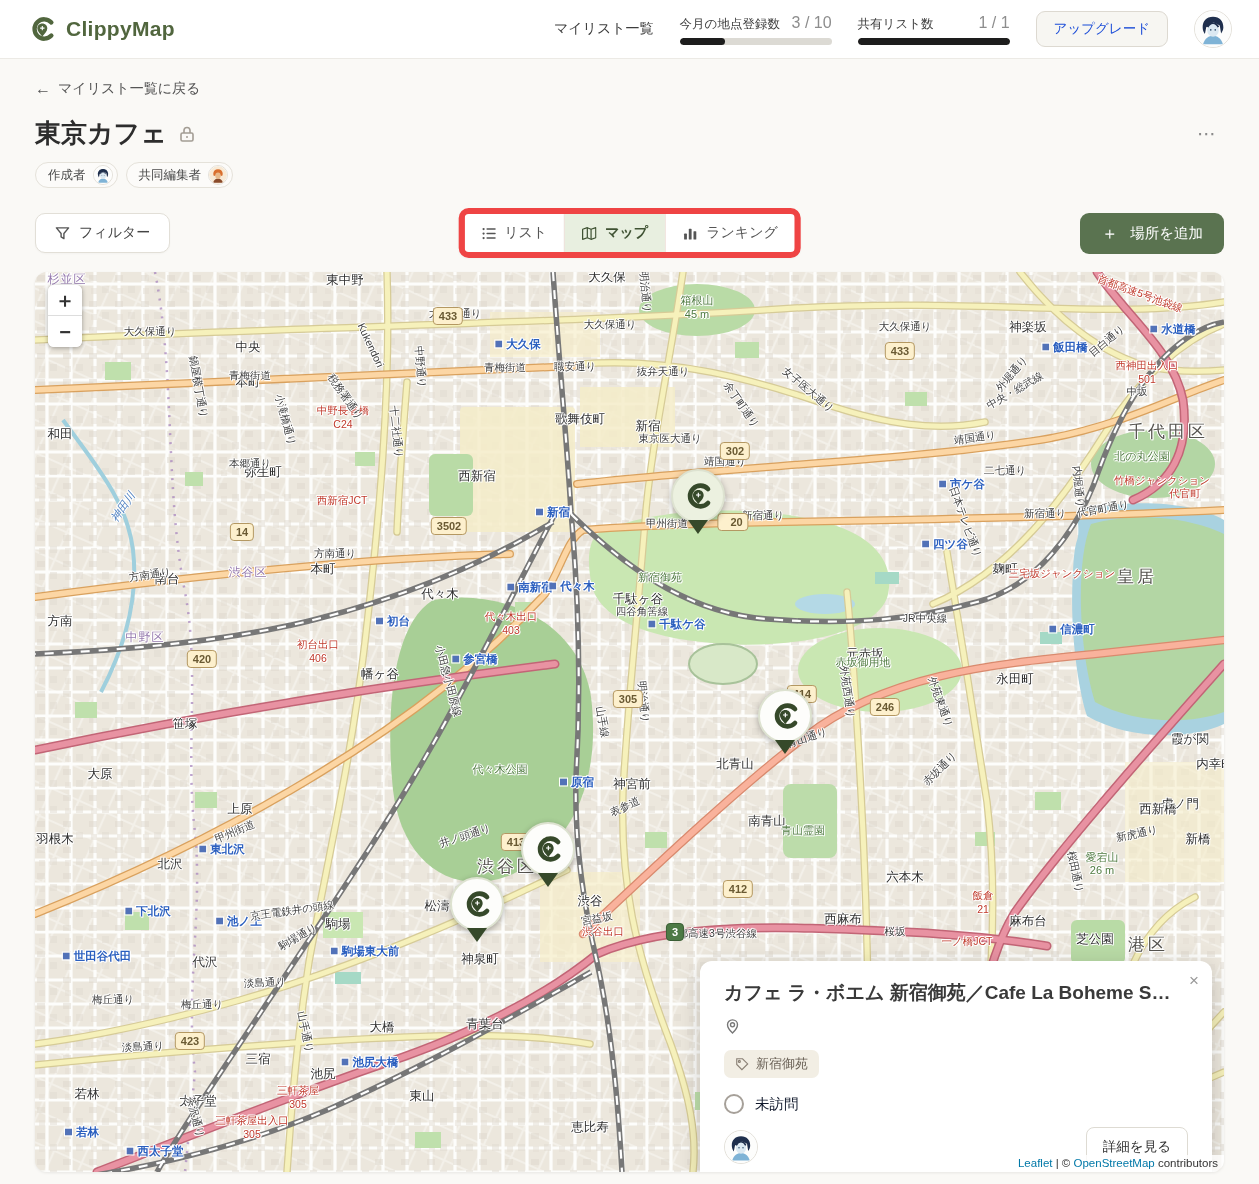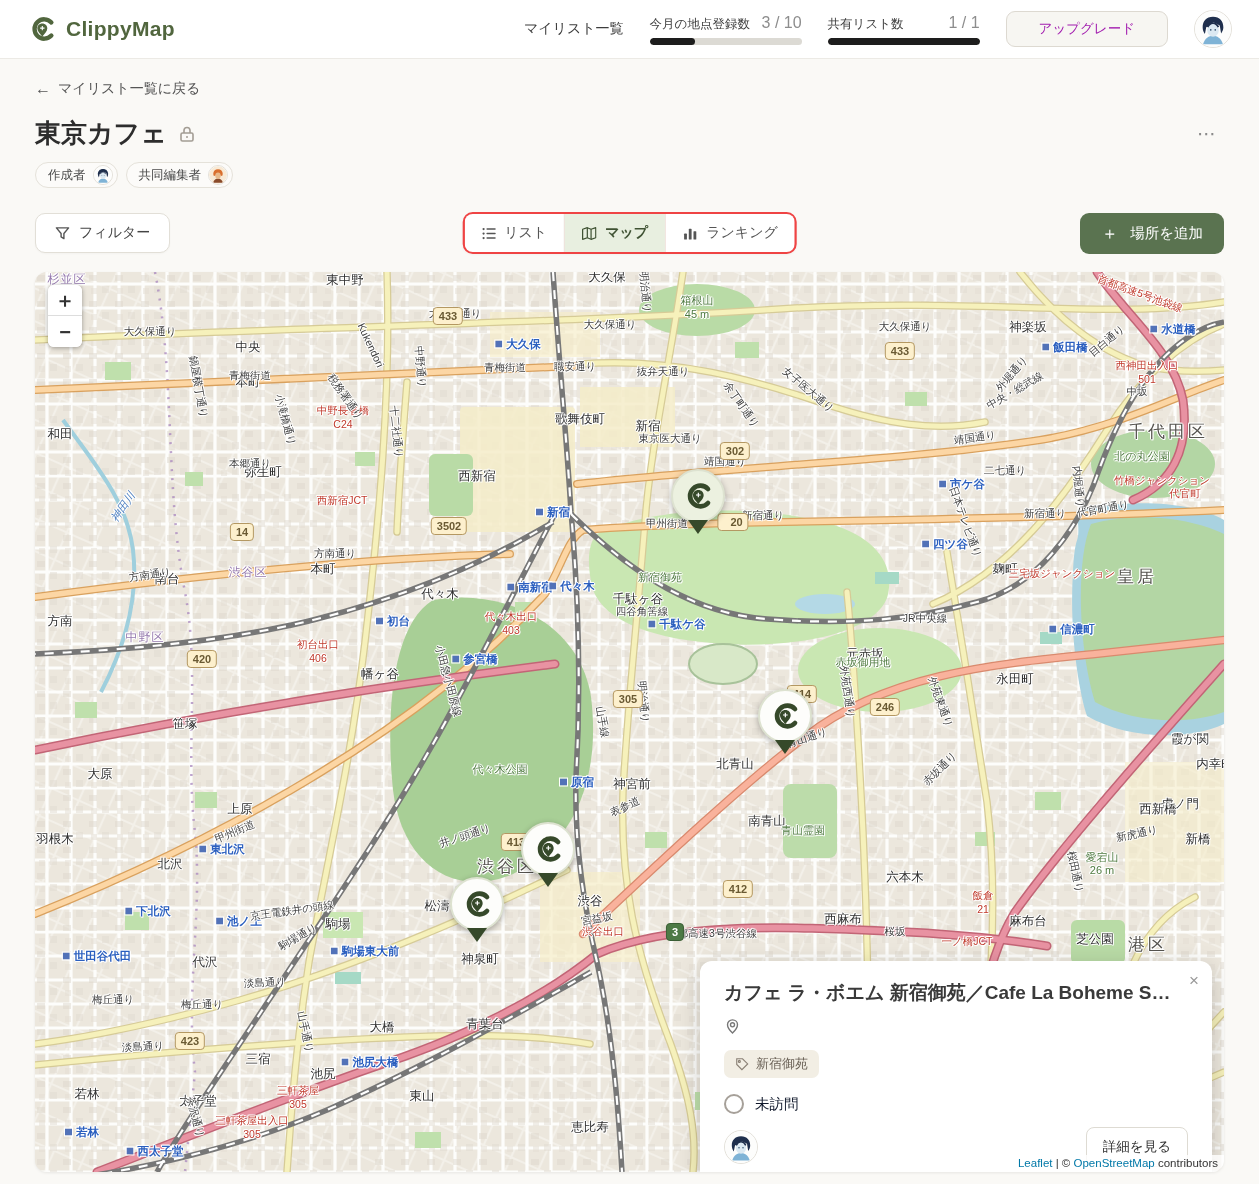--- a/index.html
+++ b/index.html
@@ -13,41 +13,41 @@
   .logo svg{width:30px;height:30px;color:var(--brand);}
   .logo-text{font-size:21px;font-weight:bold;color:var(--brand);letter-spacing:.3px;}
   .hright{margin-left:auto;display:flex;align-items:center;gap:26px;}
   .nav-link{font-size:14px;color:#3d3d3d;cursor:pointer;}
   .quota{width:152px;}
   .quota .qrow{display:flex;justify-content:space-between;align-items:baseline;}
   .quota .qlabel{font-size:12.5px;color:#3d3d3d;}
   .quota .qval{font-size:16px;color:#8d8d8d;margin-left:8px;}
   .bar{margin-top:5px;height:7px;border-radius:4px;background:#dcdad4;overflow:hidden;}
   .bar-fill{height:100%;border-radius:4px;background:var(--progress);}
-  .upgrade{padding:8px 32px;border:1px solid #ddd9d1;border-radius:9px;background:#f7f6f2;font-size:13.5px;color:#a21caf;cursor:pointer;}
+  .upgrade{padding:8px 17px;border:1px solid #ddd9d1;border-radius:9px;background:#f7f6f2;font-size:13.5px;color:#1d4ed8;cursor:pointer;}
   .avatar{border-radius:50%;overflow:hidden;background:#fff;border:1px solid #e4e1da;flex:none;}
   .av-38{width:38px;height:38px;} .av-20{width:20px;height:20px;} .av-34{width:34px;height:34px;}
   .avatar svg{display:block;width:100%;height:100%;}
 
   
   main{width:1189px;margin:0 auto;}
   .backrow{margin-top:21px;display:flex;align-items:center;gap:7px;font-size:14px;color:#555;cursor:pointer;}
   .back-arrow{font-size:16px;color:#555;}
   .titlerow{margin-top:18px;display:flex;align-items:center;gap:10px;}
   h1{margin:0;font-size:26px;font-weight:bold;color:#2d2d2d;}
   .lock{width:20px;height:20px;}
   .menu-dots{margin-left:auto;color:#8a8a8a;font-size:19px;letter-spacing:2px;cursor:pointer;padding:0 6px;}
   .subtitle{margin-top:7px;font-size:14px;color:#8c8880;}
   .badges{margin-top:11px;display:flex;gap:8px;}
   .pill{display:inline-flex;align-items:center;gap:7px;padding:2px 4px 2px 12px;border:1px solid #e5e2da;border-radius:999px;background:#fcfbf9;font-size:12.5px;color:#4a4a4a;height:26px;}
 
   
   .toolbar{margin-top:24px;display:flex;align-items:center;position:relative;height:42px;}
   .filter-btn{display:inline-flex;align-items:center;gap:9px;padding:10px 19px;background:#fff;border:1px solid #e2dfd7;border-radius:10px;font-size:14px;color:#444;cursor:pointer;box-shadow:0 1px 2px rgba(0,0,0,.03);}
-  .tabs{position:absolute;left:50%;transform:translateX(-50%);display:inline-flex;background:#ef4444;border:2px solid #ef4444;border-radius:10px;overflow:hidden;box-shadow:0 1px 2px rgba(0,0,0,.03);}
+  .tabs{position:absolute;left:50%;transform:translateX(-50%);display:inline-flex;background:#ef4444;border:6px solid #ef4444;border-radius:10px;overflow:hidden;box-shadow:0 1px 2px rgba(0,0,0,.03);}
   .tab{display:flex;align-items:center;gap:8px;padding:10px 17px;font-size:14px;color:#555;background:#fff;border:none;border-right:1px solid #eceae4;cursor:pointer;font-family:inherit;}
   .tab:last-child{border-right:none;}
   .tab.active{background:var(--tab-active-bg);color:var(--tab-active-text);font-weight:bold;}
   .tab svg{width:15px;height:15px;}
   .add-btn{margin-left:auto;display:inline-flex;align-items:center;gap:12px;background:var(--accent);color:#fff;border:none;border-radius:9px;padding:11px 21px;font-size:14.5px;cursor:pointer;font-family:inherit;}
   .add-btn .plus{font-size:17px;line-height:1;}
 
   
   .map-wrap{position:relative;width:1189px;height:900px;margin:18px 0 16px;border-radius:12px;overflow:hidden;background:#efece4;box-shadow:0 1px 3px rgba(0,0,0,.08);}
   .map-svg{position:absolute;inset:0;width:100%;height:100%;}

